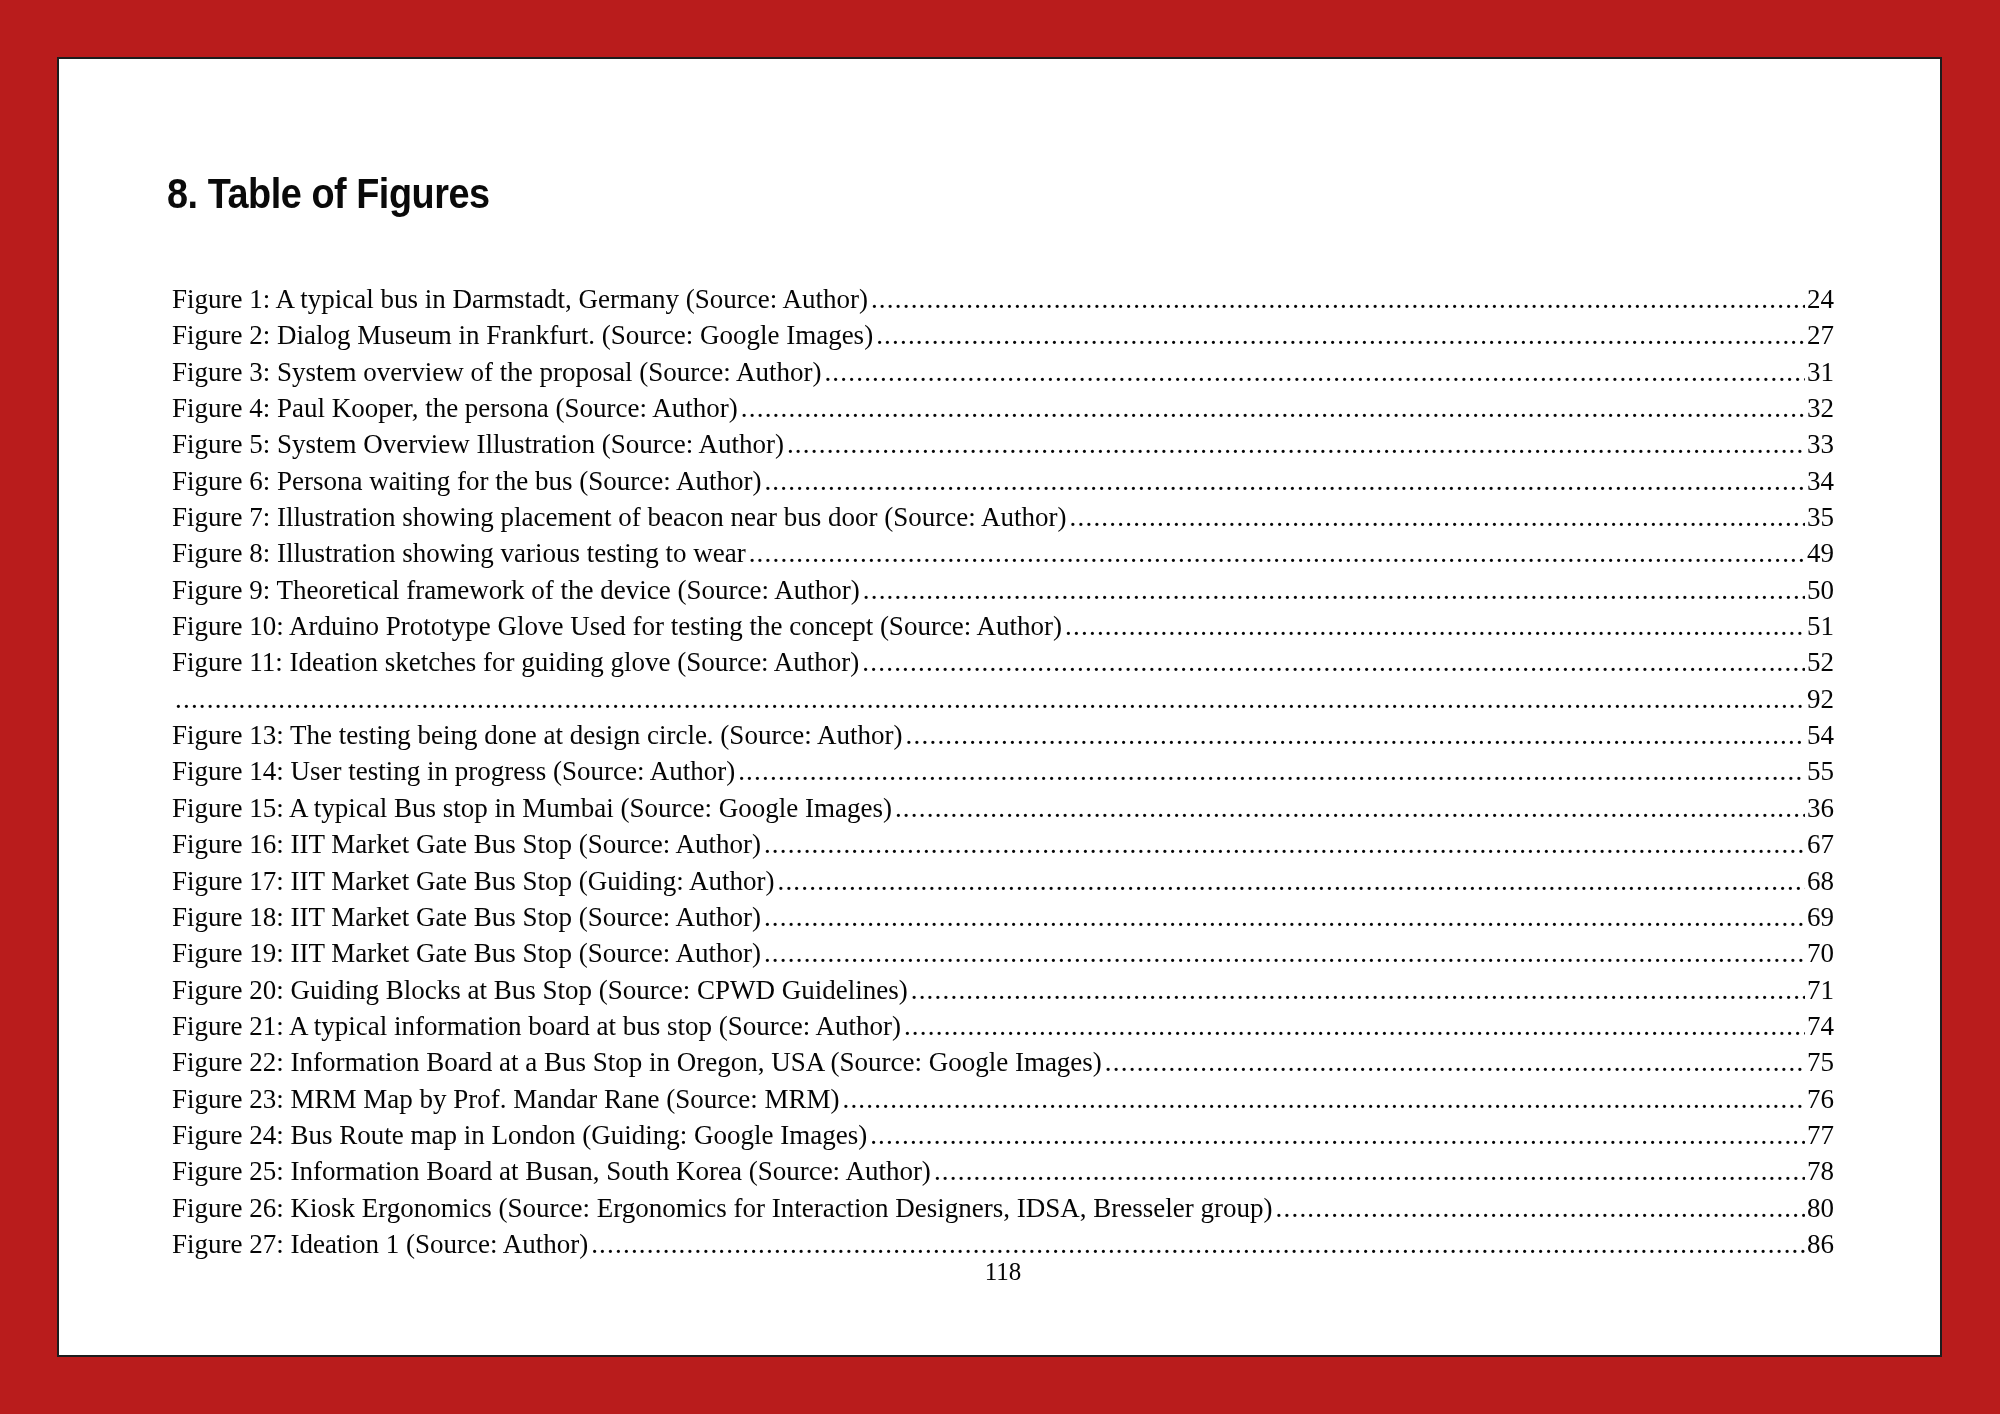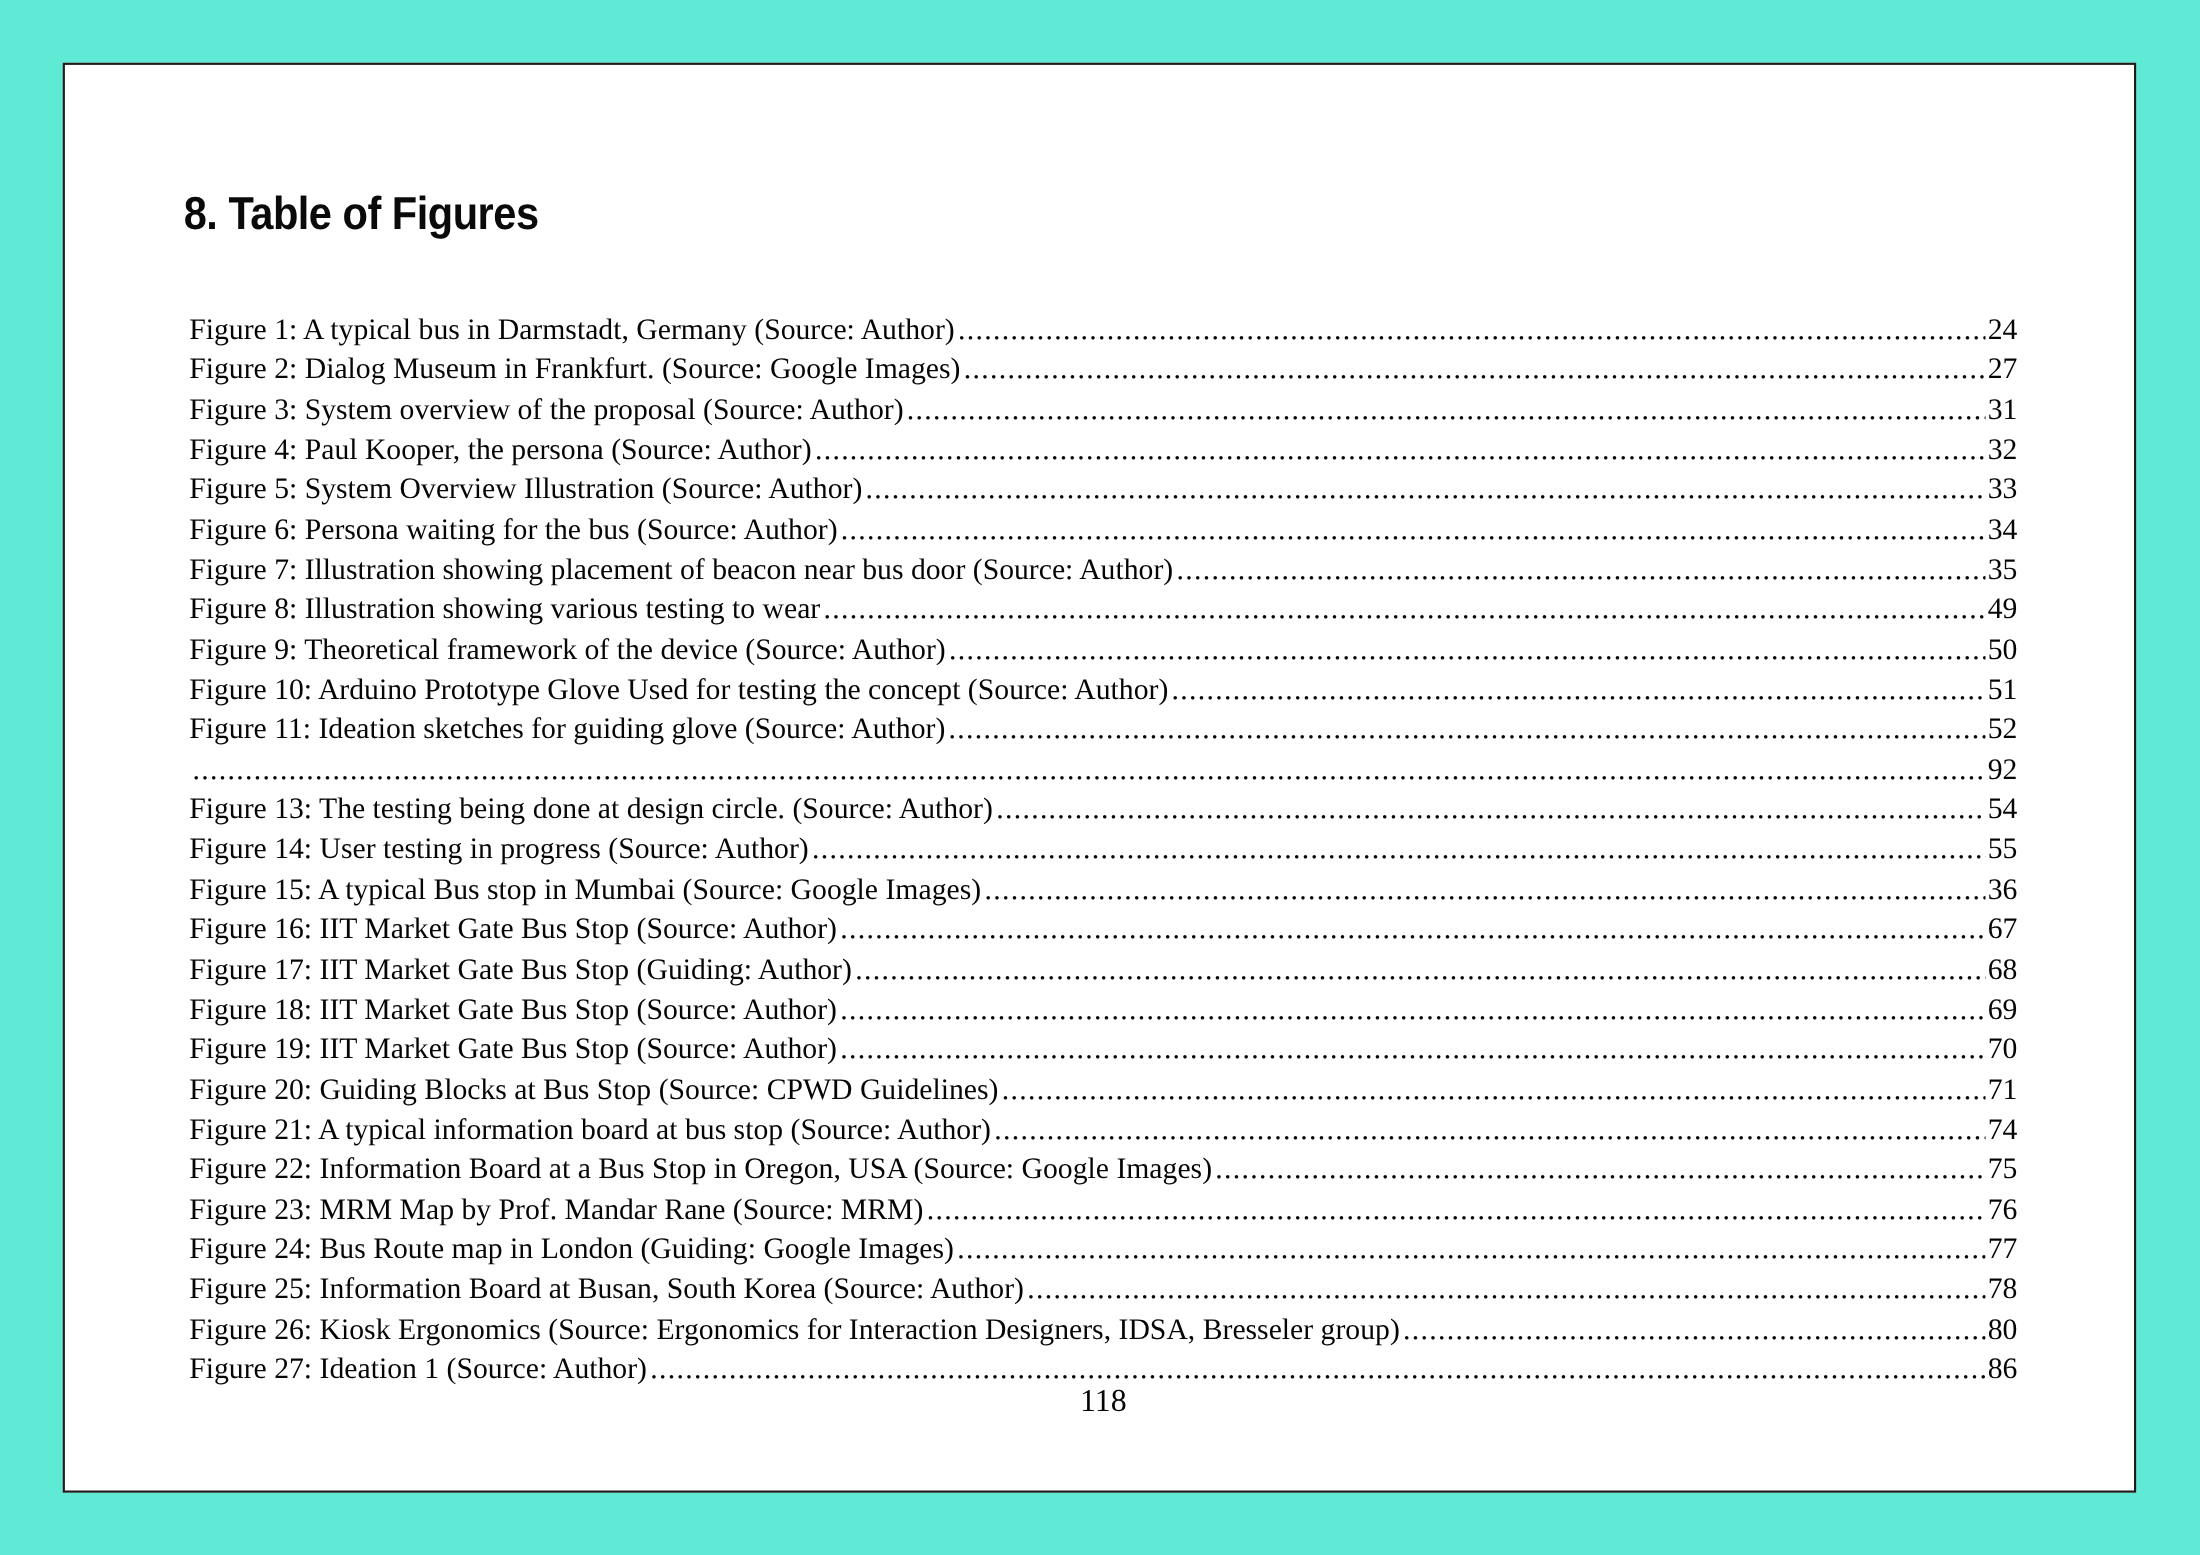--- a/index.html
+++ b/index.html
@@ -9,21 +9,21 @@
     height: 1414px;
     background: #ffffff;
     overflow: hidden;
     font-family: "Liberation Serif", serif;
     color: #000000;
   }
   .sheet {
     position: absolute;
     left: 0; top: 0;
     width: 2000px; height: 1414px;
-    background: #5eead4;
+    background: #b91c1c;
   }
   .page-border {
     position: absolute;
     left: 57px;
     top: 57px;
     width: 1885px;
     height: 1300px;
     border: 2px solid #1d1d1d;
     box-sizing: border-box;
     background: #ffffff;
@@ -77,21 +77,21 @@
     white-space: nowrap;
     flex: 0 0 auto;
     padding-left: 2px;
   }
   .footer-page-number {
     position: absolute;
     left: 172px;
     top: 1258px;
     width: 1662px;
     text-align: center;
-    font-size: 29px;
+    font-size: 25px;
     color: #050505;
   }
 </style>
 </head>
 <body>
 
 <div class="sheet">
   <div class="page-border"></div>
 
   <h1 class="page-title">8. Table of Figures</h1>

